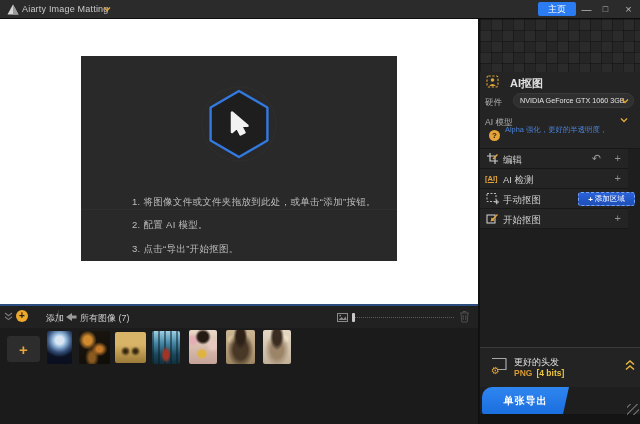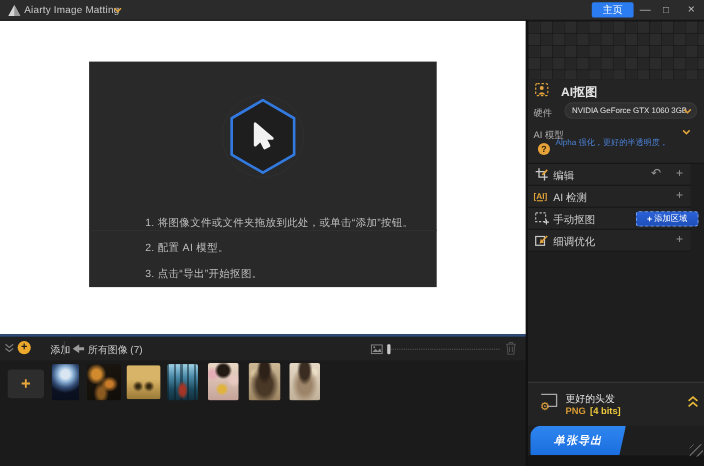--- a/index.html
+++ b/index.html
@@ -84,21 +84,21 @@
   .add-region-btn .plus-glyph { font-size:8px; font-weight:bold; }
 
   .export-block { position:absolute; left:0; top:328px; width:160px; height:40px; background:#232323; border-top:1px solid #3a3a3a; }
   .export-icon { position:absolute; left:8px; top:8px; }
   .export-gear { position:absolute; left:11px; top:18px; color:#e2a43a; font-size:10px; line-height:10px; }
   .export-title { position:absolute; left:34px; top:8px; font-size:9px; color:#e0e0e0; }
   .export-format { position:absolute; left:34px; top:20px; font-size:8.5px; font-weight:bold; color:#d89b33; }
   .export-bits { color:#ecc73d; font-weight:bold; margin-left:4px; }
   .chevron-up2 { position:absolute; left:145px; top:12px; }
 
-  .btn-single { position:absolute; left:2px; top:368px; width:87px; height:27px; background:linear-gradient(180deg,#2f86f0,#1a6ede); clip-path:polygon(0 0, 100% 0, calc(100% - 6px) 100%, 0 100%); border-radius:10px 0 0 2px; color:#fff; font-size:10px; font-weight:bold; letter-spacing:1px; display:flex; align-items:center; justify-content:center;font-style:italic; }
+  .btn-single { position:absolute; left:2px; top:368px; width:87px; height:27px; background:linear-gradient(180deg,#2f86f0,#1a6ede); clip-path:polygon(0 0, 100% 0, calc(100% - 6px) 100%, 0 100%); border-radius:10px 0 0 2px; color:#fff; font-size:10px; font-weight:bold; letter-spacing:1px; display:flex; align-items:center; justify-content:center; }
   .btn-batch { position:absolute; left:87px; top:368px; width:71px; height:27px; background:#4152d9; clip-path:polygon(6px 0, 100% 0, 100% 100%, 0 100%); border-radius:0 3px 3px 0; color:#fff; font-size:10px; font-weight:bold; letter-spacing:1px; display:flex; align-items:center; justify-content:center; padding-left:16px;margin-top:37px; }
   .bottom-strip { position:absolute; left:0; top:395px; width:160px; height:10px; background:#141414; }
   .grip { position:absolute; right:1px; top:385px; width:12px; height:11px; background:repeating-linear-gradient(135deg, transparent 0 2px, #5f5f5f 2px 3px, transparent 3px 5px); z-index:3; }
 </style>
 </head>
 <body>
 
 <div class="titlebar">
   <svg class="logo" width="12" height="11" viewBox="0 0 12 11">
       <polygon points="6,0.5 11.5,10.5 0.5,10.5" fill="#d6d6d6"></polygon>
@@ -218,21 +218,21 @@
       <span class="plus-glyph">+</span>
       <span>添加区域</span>
     </div>
   </div>
 
   <div class="srow r4">
     <svg class="srow-icon" width="13" height="13" viewBox="0 0 13 13">
         <rect x="1" y="3" width="8" height="8" fill="none" stroke="#c9c9c9" stroke-width="1.1"></rect>
         <path d="M5.5 8.5 L11.5 2.5 M5.5 8.5 L7.5 8 L6 6.5 Z" stroke="#e2a43a" stroke-width="1.4" fill="#e2a43a"></path>
       </svg>
-    <span class="srow-label">细调优化</span>
+    <span class="srow-label">开始抠图</span>
     <span class="srow-plus">+</span>
   </div>
 
   <div class="export-block">
     <svg class="export-icon" width="21" height="17" viewBox="0 0 21 17">
         <path d="M4 2.5 H18 V13.5 H9" fill="none" stroke="#a8a8a8" stroke-width="1.2" stroke-linejoin="round"></path>
       </svg>
     <span class="export-gear">⚙</span>
     <div class="export-title">更好的头发</div>
     <div class="export-format"><span>PNG</span><span class="export-bits">[4 bits]</span></div>

